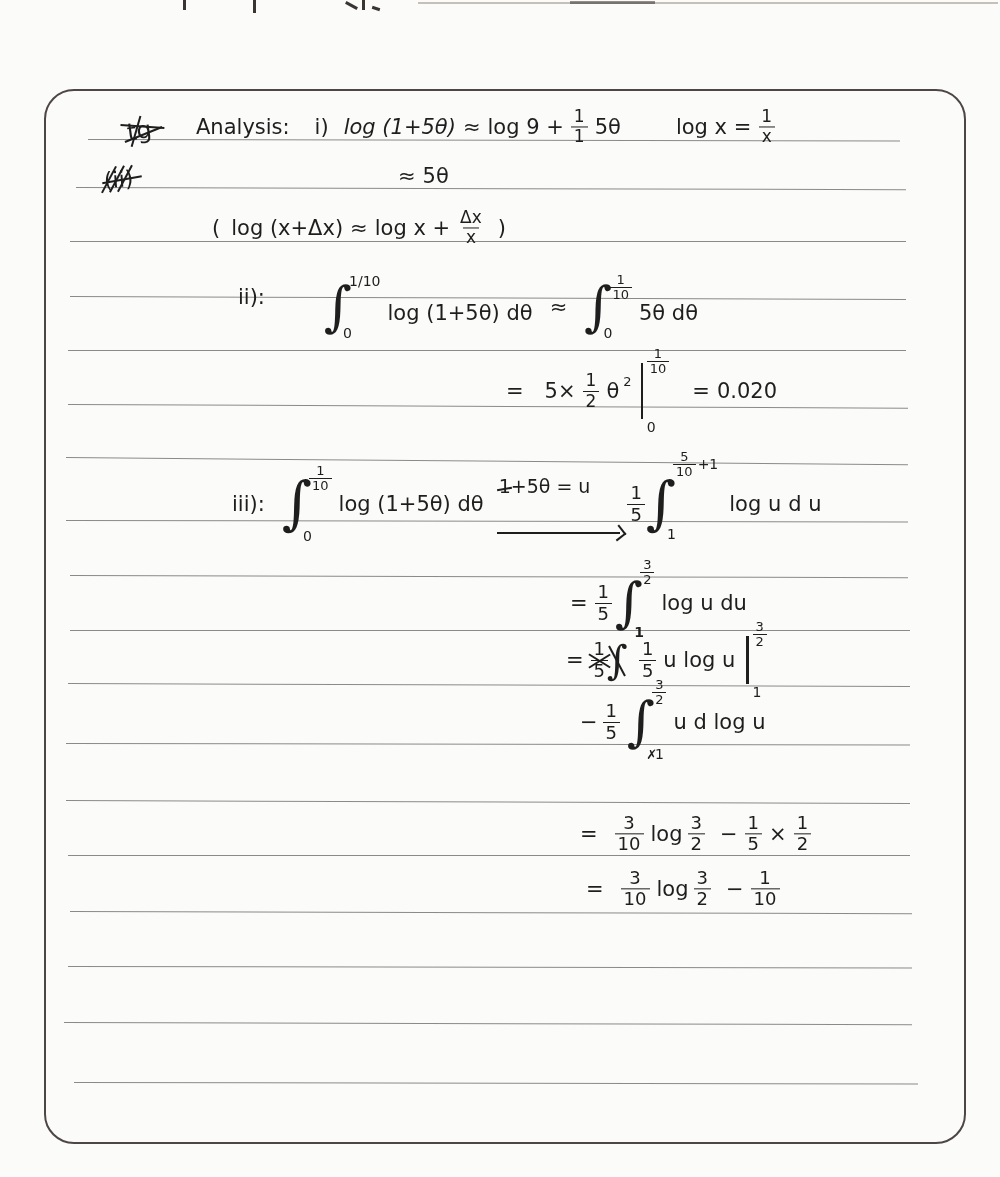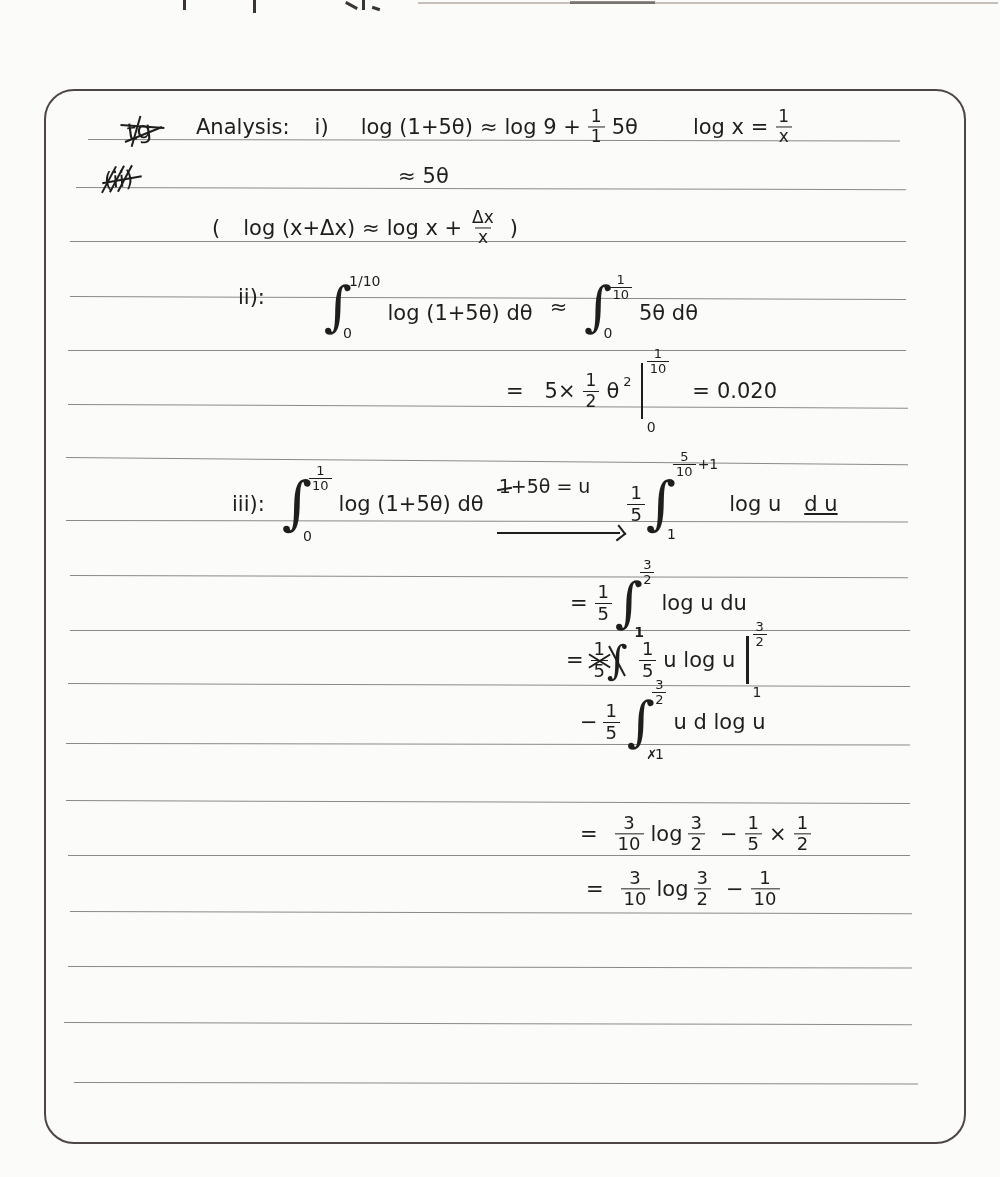--- a/index.html
+++ b/index.html
@@ -105,21 +105,21 @@
   <span>(ii)</span>
   <i class="sline" style="left:4px;top:-3px;width:2.2px;height:30px;transform:rotate(32deg);"></i>
   <i class="sline" style="left:12px;top:-3px;width:2.2px;height:30px;transform:rotate(32deg);"></i>
   <i class="sline" style="left:20px;top:-3px;width:2.2px;height:30px;transform:rotate(32deg);"></i>
   <i class="sline" style="left:-2px;top:12px;width:40px;height:2.2px;transform:rotate(-6deg);"></i>
 </span>
 
 <div class="row" style="left:196px;top:127px;">
   <span>Analysis:</span>
   <span style="margin-left:18px;">i)</span>
-  <span style="margin-left:25px;">log (1+5θ)</span>
+  <span style="margin-left:8px;font-style:italic;">log (1+5θ)</span>
   <span>≈</span>
   <span>log 9 +</span>
   <span class="frac">
     <span class="num">1</span>
     <span class="den">1</span>
   </span>
   <span>5θ</span>
   <span style="margin-left:48px;">log x =</span>
   <span class="frac">
     <span class="num">1</span>
@@ -127,21 +127,21 @@
   </span>
 </div>
 
 <div class="row" style="left:398px;top:176px;">
   <span>≈</span>
   <span>5θ</span>
 </div>
 
 <div class="row" style="left:212px;top:228px;">
   <span>(</span>
-  <span style="margin-left:16px;">log (x+Δx)</span>
+  <span style="margin-left:4px;">log (x+Δx)</span>
   <span>≈</span>
   <span>log x +</span>
   <span class="frac">
     <span class="num">Δx</span>
     <span class="den">x</span>
   </span>
   <span style="margin-left:6px;">)</span>
 </div>
 
 <div class="row" style="left:238px;top:307px;">
@@ -219,21 +219,21 @@
         <span class="frac tiny">
           <span class="num">5</span>
           <span class="den">10</span>
         </span>
         <span>+1</span>
       </span>
       <span class="lo">1</span>
     </span>
   </span>
   <span style="margin-left:4px;">log u</span>
-  <span style="margin-left:16px;text-decoration:underline;">d u</span>
+  <span style="margin-left:0;">d u</span>
 </div>
 
 <div class="row" style="left:570px;top:603px;">
   <span>=</span>
   <span class="frac mid">
     <span class="num">1</span>
     <span class="den">5</span>
   </span>
   <span class="int" style="margin-left:-4px;">
     <span class="sign">∫</span>

